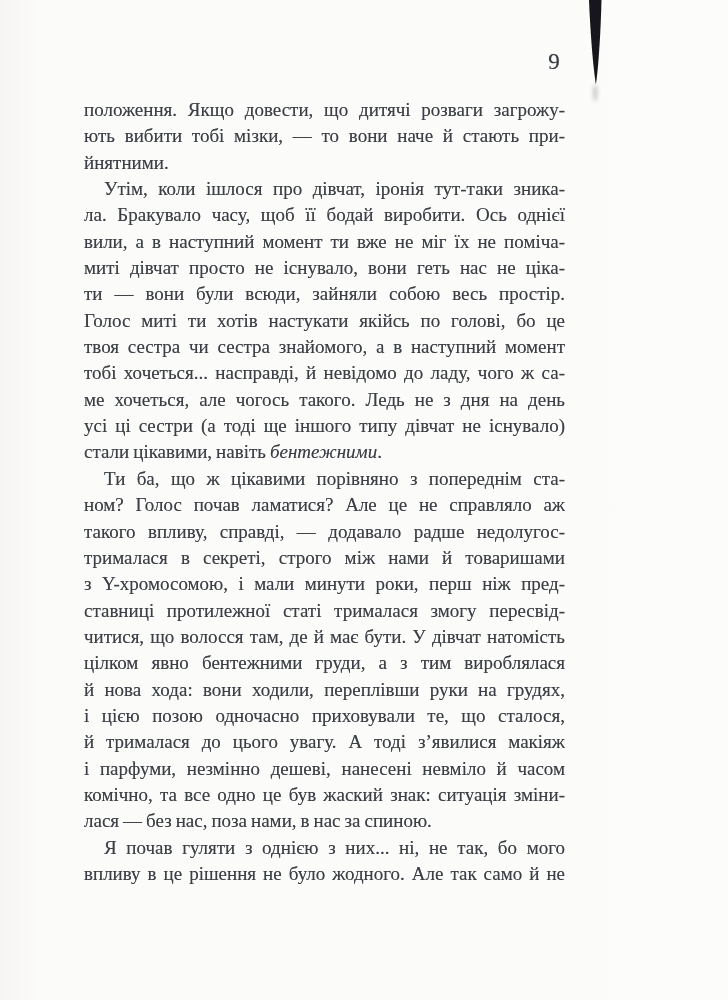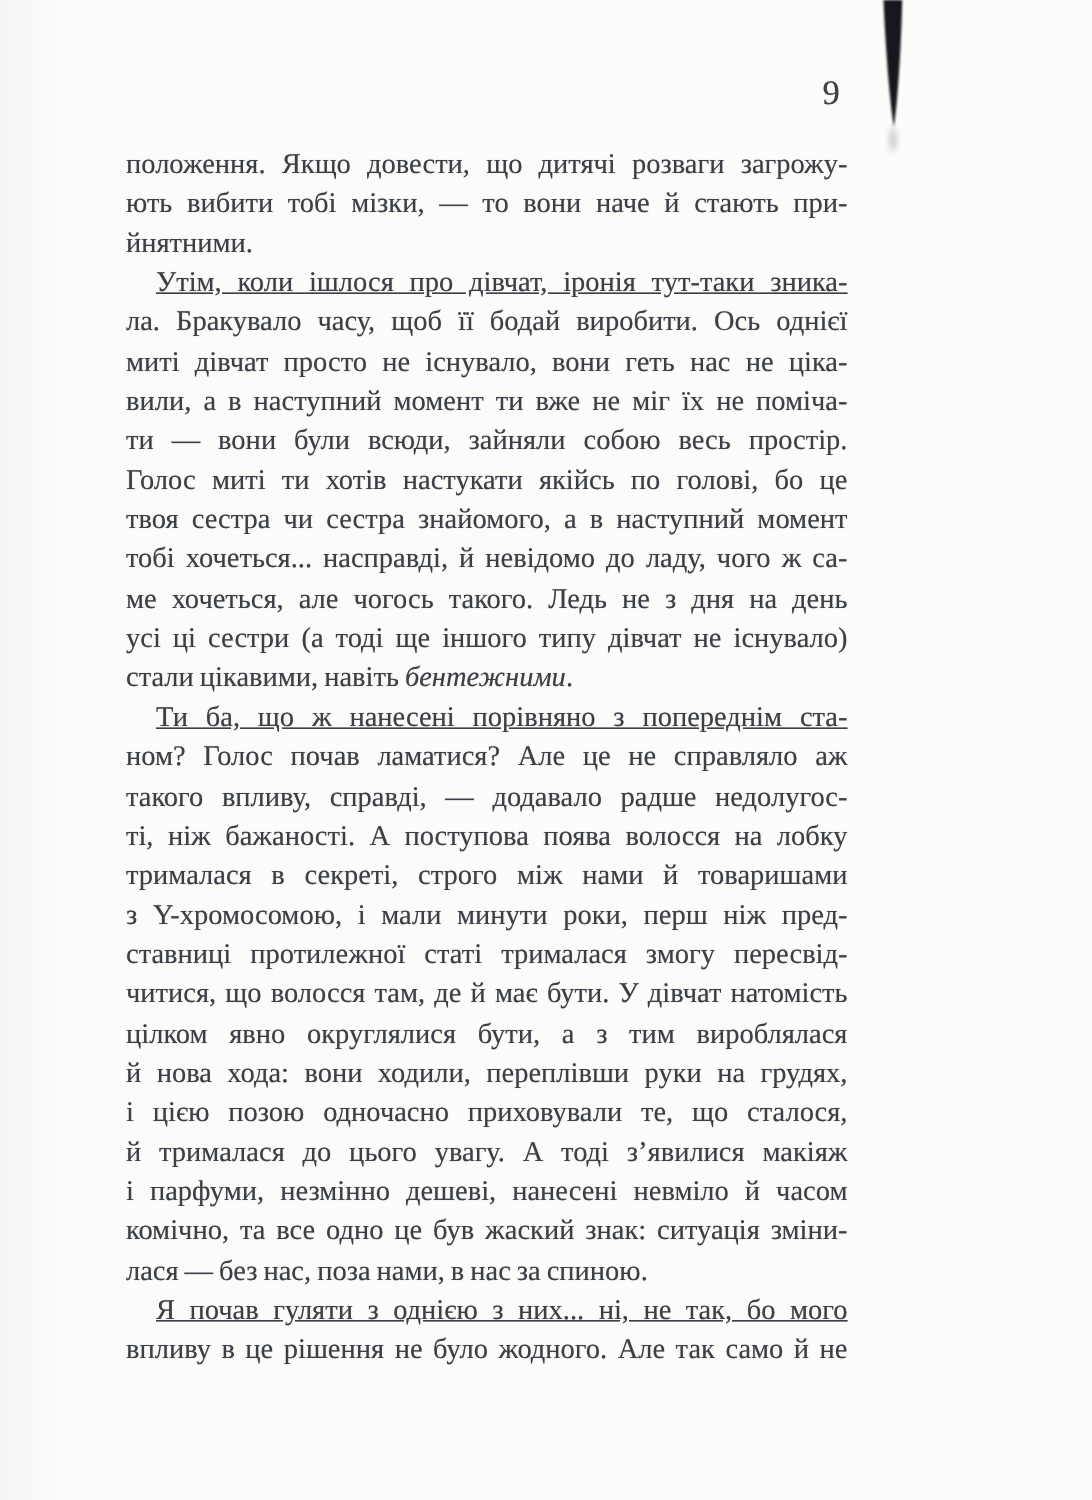--- a/index.html
+++ b/index.html
@@ -46,21 +46,21 @@
     word-spacing: -0.04em;
   }
   .para { margin: 0; padding: 0; }
   .line {
     text-align: justify;
     height: 26.35px;
     overflow: visible;
     white-space: normal;
   }
   .line.fill { text-align-last: justify; }
-  .line.indent { text-indent: 20px; text-decoration: underline; }
+  .line.indent { text-indent: 20px; }
   .line i { }
 </style>
 </head>
 <body>
 
 <div class="page" style="--text-color: #3c4046;">
 
   <svg class="smudge" viewBox="0 0 26 110" xmlns="http://www.w3.org/2000/svg" aria-hidden="true">
     <defs>
       <filter id="blur-small" x="-50%" y="-50%" width="200%" height="200%">
@@ -78,40 +78,39 @@
 
   <div class="text-block">
       <div class="para">
         <div class="line fill"><span>положення. Якщо довести, що дитячі розваги загрожу-</span></div>
         <div class="line fill"><span>ють вибити тобі мізки, — то вони наче й стають при-</span></div>
         <div class="line"><span>йнятними.</span></div>
       </div>
       <div class="para">
         <div class="line fill indent"><span>Утім, коли ішлося про дівчат, іронія тут-таки зника-</span></div>
         <div class="line fill"><span>ла. Бракувало часу, щоб її бодай виробити. Ось однієї</span></div>
+        <div class="line fill"><span>вили, а в наступний момент ти вже не міг їх не поміча-</span></div>
         <div class="line fill"><span>миті дівчат просто не існувало, вони геть нас не ціка-</span></div>
-        <div class="line fill"><span>вили, а в наступний момент ти вже не міг їх не поміча-</span></div>
         <div class="line fill"><span>ти — вони були всюди, зайняли собою весь простір.</span></div>
         <div class="line fill"><span>Голос миті ти хотів настукати якійсь по голові, бо це</span></div>
         <div class="line fill"><span>твоя сестра чи сестра знайомого, а в наступний момент</span></div>
         <div class="line fill"><span>тобі хочеться... насправді, й невідомо до ладу, чого ж са-</span></div>
         <div class="line fill"><span>ме хочеться, але чогось такого. Ледь не з дня на день</span></div>
         <div class="line fill"><span>усі ці сестри (а тоді ще іншого типу дівчат не існувало)</span></div>
         <div class="line"><span>стали цікавими, навіть </span><i>бентежними</i><span>.</span></div>
       </div>
       <div class="para">
-        <div class="line fill indent"><span>Ти ба, що ж нанесені порівняно з попереднім ста-</span></div>
+        <div class="line fill indent"><span>Ти ба, що ж цікавими порівняно з попереднім ста-</span></div>
         <div class="line fill"><span>ном? Голос почав ламатися? Але це не справляло аж</span></div>
         <div class="line fill"><span>такого впливу, справді, — додавало радше недолугос-</span></div>
-        <div class="line fill"><span>ті, ніж бажаності. А поступова поява волосся на лобку</span></div>
         <div class="line fill"><span>трималася в секреті, строго між нами й товаришами</span></div>
         <div class="line fill"><span>з Y-хромосомою, і мали минути роки, перш ніж пред-</span></div>
         <div class="line fill"><span>ставниці протилежної статі трималася змогу пересвід-</span></div>
         <div class="line fill"><span>читися, що волосся там, де й має бути. У дівчат натомість</span></div>
-        <div class="line fill"><span>цілком явно округлялися бути, а з тим вироблялася</span></div>
+        <div class="line fill"><span>цілком явно бентежними груди, а з тим вироблялася</span></div>
         <div class="line fill"><span>й нова хода: вони ходили, переплівши руки на грудях,</span></div>
         <div class="line fill"><span>і цією позою одночасно приховували те, що сталося,</span></div>
         <div class="line fill"><span>й трималася до цього увагу. А тоді з’явилися макіяж</span></div>
         <div class="line fill"><span>і парфуми, незмінно дешеві, нанесені невміло й часом</span></div>
         <div class="line fill"><span>комічно, та все одно це був жаский знак: ситуація зміни-</span></div>
         <div class="line"><span>лася — без нас, поза нами, в нас за спиною.</span></div>
       </div>
       <div class="para">
         <div class="line fill indent"><span>Я почав гуляти з однією з них... ні, не так, бо мого</span></div>
         <div class="line fill"><span>впливу в це рішення не було жодного. Але так само й не</span></div>

